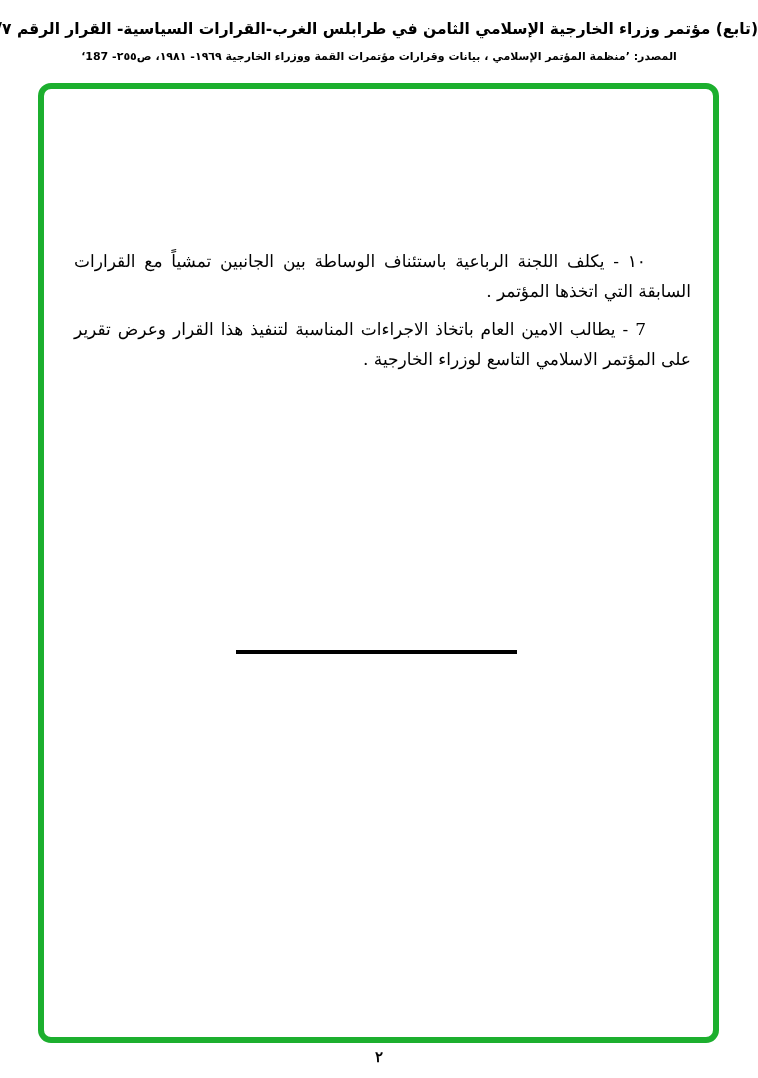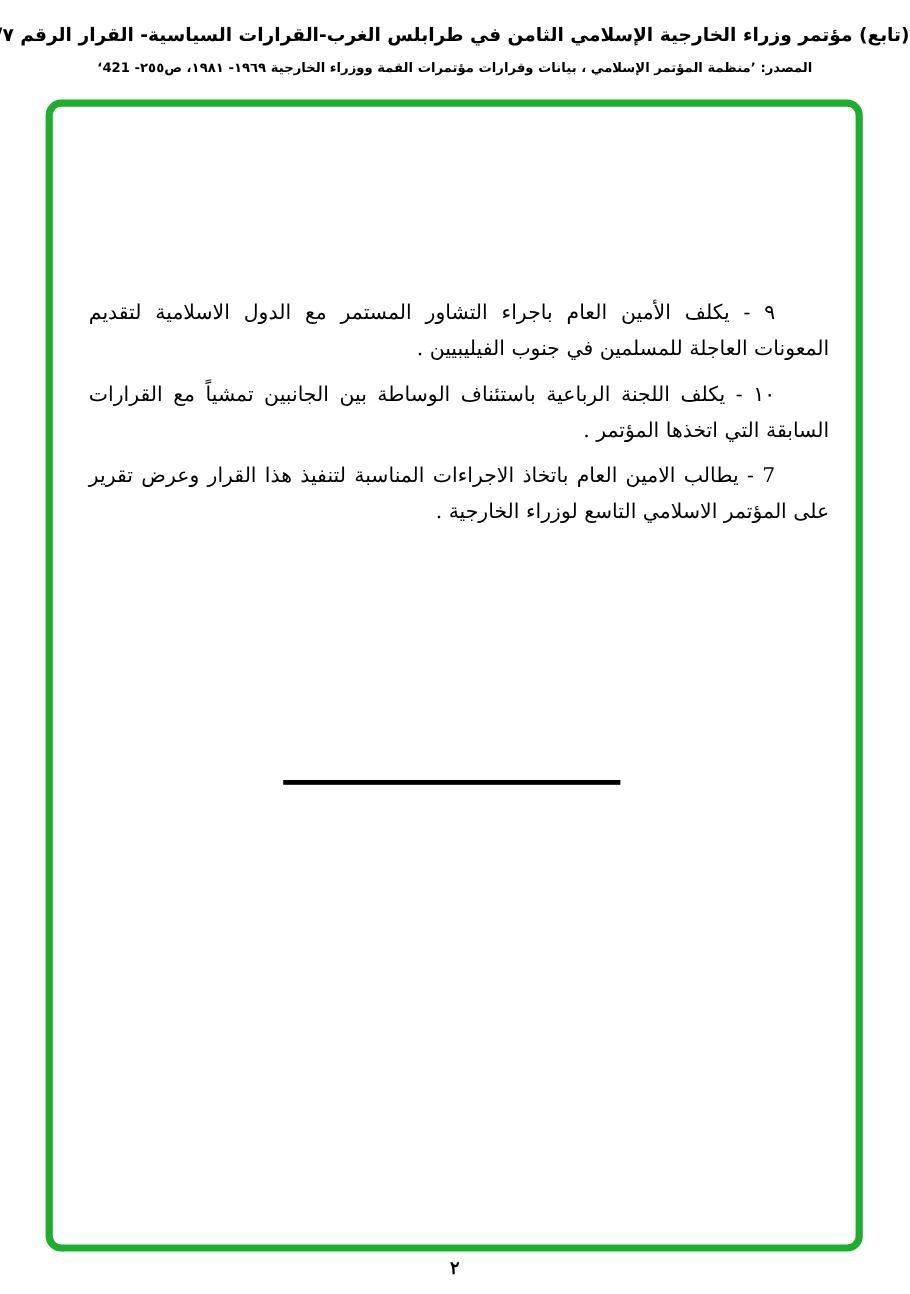--- a/index.html
+++ b/index.html
@@ -82,27 +82,26 @@
     font-weight: bold;
   }
 </style>
 </head>
 <body>
 
 <div class="page">
 
   <header class="doc-header">
     <div class="doc-title">(تابع) مؤتمر وزراء الخارجية الإسلامي الثامن في طرابلس الغرب-القرارات السياسية- القرار الرقم ٨/٧- س</div>
-    <div class="doc-source">المصدر: ’منظمة المؤتمر الإسلامي ، بيانات وقرارات مؤتمرات القمة ووزراء الخارجية ١٩٦٩- ١٩٨١، ص٢٥٥- 421‘</div>
+    <div class="doc-source">المصدر: ’منظمة المؤتمر الإسلامي ، بيانات وقرارات مؤتمرات القمة ووزراء الخارجية ١٩٦٩- ١٩٨١، ص٢٥٥- 187‘</div>
   </header>
 
   <div class="frame"></div>
 
   <section class="doc-body">
-    <p>٩ - يكلف الأمين العام باجراء التشاور المستمر مع الدول الاسلامية لتقديم المعونات العاجلة للمسلمين في جنوب الفيليبيين .</p>
     <p>١٠ - يكلف اللجنة الرباعية باستئناف الوساطة بين الجانبين تمشياً مع القرارات السابقة التي اتخذها المؤتمر .</p>
     <p>7 - يطالب الامين العام باتخاذ الاجراءات المناسبة لتنفيذ هذا القرار وعرض تقرير على المؤتمر الاسلامي التاسع لوزراء الخارجية .</p>
   </section>
 
   <div class="divider"></div>
 
   <div class="page-number">٢</div>
 
 </div>
 

